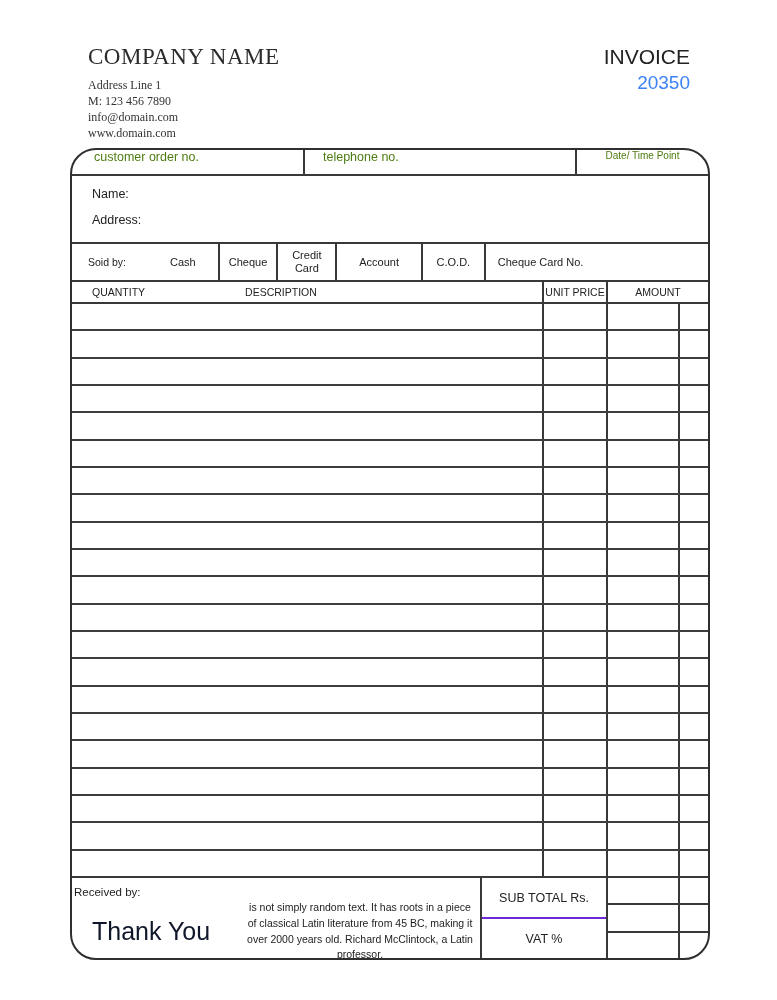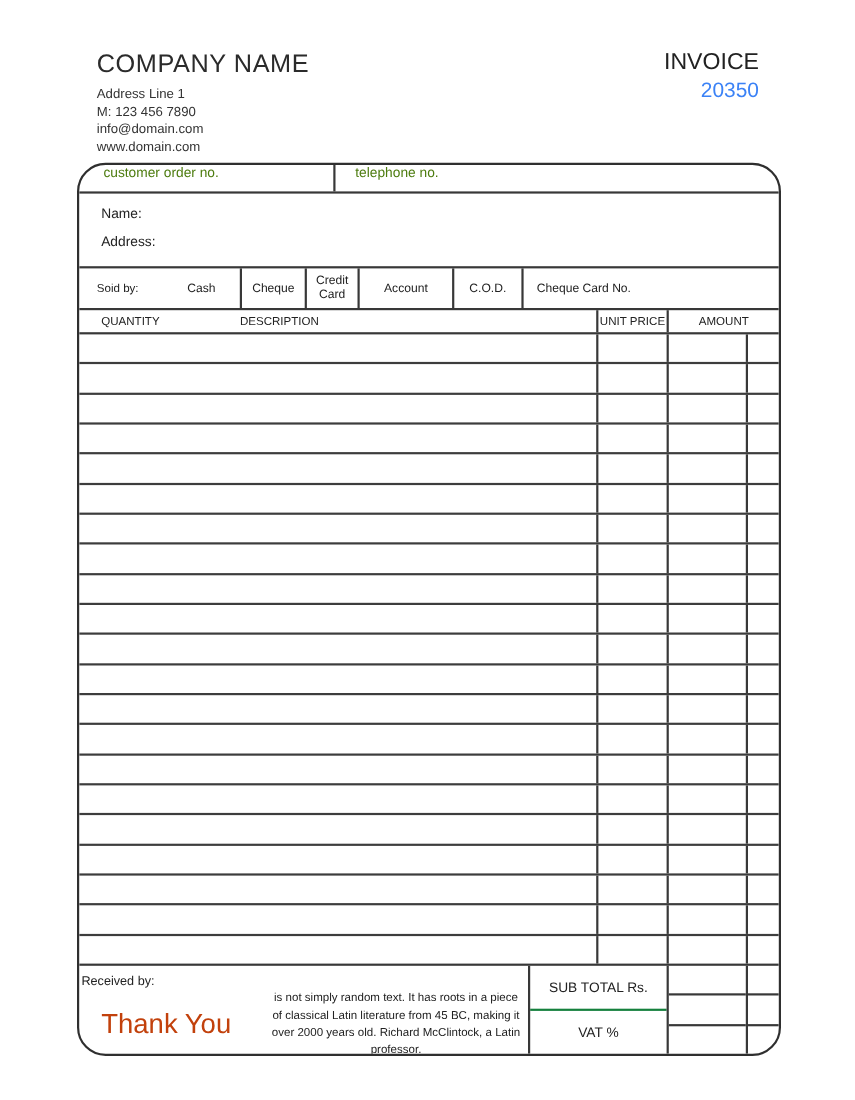--- a/index.html
+++ b/index.html
@@ -1,21 +1,21 @@
 <!DOCTYPE html>
 <html><head>
 <meta charset="utf-8">
 <style>
   * { margin:0; padding:0; box-sizing:border-box; }
   html,body { width:777px; height:1000px; background:#ffffff;
               font-family:"Liberation Sans", sans-serif; color:#222; }
   .page { position:relative; width:777px; height:1000px; background:#fff; overflow:hidden; }
 
   
-  .company-block { position:absolute; left:88px; top:44px; }
+  .company-block { position:absolute; left:88px; top:44px;font-family:Liberation Serif, serif; }
   .company-name { font-size:23px; letter-spacing:.5px; color:#2b2b2b; line-height:1.15; margin-bottom:7px; }
   .company-line { font-size:12px; color:#333; line-height:16px; }
   .invoice-block { position:absolute; right:87px; top:44px; text-align:right; }
   .invoice-title { font-size:21px; color:#222; line-height:26px; }
   .invoice-number { font-size:19px; color:#3b82f6; line-height:26px; }
 
   
   .form { position:absolute; left:70px; top:148px; width:640px; height:812px;
           border:2px solid #2f2f2f; border-radius:26px; overflow:hidden;
           display:flex; flex-direction:column; background:#fff; }
@@ -34,50 +34,50 @@
   .name-label { position:absolute; left:20px; top:11px; }
   .addr-label { position:absolute; left:20px; top:37px; }
   .name-value { position:absolute; left:70px; top:11px; }
   .addr-value { position:absolute; left:80px; top:37px; }
 
   
   .soldby-row { height:40px; display:flex; border-top:2px solid #383838; border-bottom:2px solid #383838; flex:0 0 auto; }
   .sb-cell { display:flex; align-items:center; justify-content:center; font-size:11px; text-align:center; line-height:1.15; }
   .sb-first { width:146px; justify-content:space-between; padding:0 22px 0 16px; text-align:left; }
   .sb-label { font-size:10.5px; }
-  .sb-cheque { width:59px; } .sb-credit { width:48px; padding:0 6px; }
+  .sb-cheque { width:59px; } .sb-credit { width:59px; padding:0 6px; }
   .sb-account { width:86px; } .sb-cod { width:63px; }
   .sb-chequecard { width:225px; justify-content:flex-start; padding-left:12px; font-size:11px; }
 
   
   .thead-row { height:22px; display:flex; border-bottom:2px solid #383838; flex:0 0 auto;
                font-size:10.5px; color:#222; }
   .th-desc { width:470px; display:flex; align-items:center; }
-  .th-qty-label { margin-left:20px; } .th-desc-label { margin-left:73px; }
+  .th-qty-label { margin-left:20px; } .th-desc-label { margin-left:100px; }
   .th-unit { width:64px; display:flex; align-items:center; justify-content:center; }
   .th-amount { width:102px; display:flex; align-items:center; justify-content:center; }
 
   
   .tbody { flex:1 1 auto; display:flex; flex-direction:column; }
   .body-row { flex:1 1 auto; display:flex; border-bottom:2px solid #3d3d3d; }
   .body-row:last-child { border-bottom:none; }
   .c-desc { width:470px; } .c-unit { width:64px; } .c-amt { width:72px; } .c-amt2 { width:30px; }
 
   
   .footer-row { height:82px; flex:0 0 auto; display:flex; border-top:2px solid #383838; }
   .f-left { width:410px; position:relative; border-right:2px solid #383838; }
   .received-label { position:absolute; left:2px; top:8px; font-size:11.5px; }
-  .thank-you { position:absolute; left:20px; bottom:12px; font-size:25px; color:#c2410c; }
+  .thank-you { position:absolute; left:20px; bottom:12px; font-size:25px; color:#0f172a; }
   .footer-note { position:absolute; right:6px; top:22px; width:228px; font-size:10.5px;
                  line-height:1.5; text-align:center; color:#222; }
   .f-totals { width:124px; display:flex; flex-direction:column; }
   .f-vals, .f-vals2 { display:flex; flex-direction:column; }
   .f-vals { width:72px; } .f-vals2 { width:30px; }
   .t-row { flex:1 1 auto; display:flex; align-items:center; justify-content:center;
-           font-size:12.5px; border-bottom:2px solid #15803d; }
+           font-size:12.5px; border-bottom:2px solid #6d28d9; }
   .t-row:last-child { border-bottom:none; }
   .v-cell { flex:1 1 auto; border-bottom:2px solid #383838; }
   .v-cell:last-child { border-bottom:none; }
   .f-vals, .f-vals2 { border-left:2px solid #383838; }
 </style>
 </head>
 <body>
 
 <div class="page">
 
@@ -96,20 +96,23 @@
 
   <div class="form">
 
     <div class="order-row">
       <div class="order-cell oc-order cell">
         <span>customer order no.</span>
       </div>
       <div class="order-cell oc-phone cell">
         <span>telephone no.</span>
       </div>
+      <div class="order-cell oc-date cell">
+        <span>Date/ Time Point</span>
+      </div>
     </div>
 
     <div class="name-section">
       <span class="name-label">Name:</span>
       <span class="name-value"></span>
       <span class="addr-label">Address:</span>
       <span class="addr-value"></span>
     </div>
 
     <div class="soldby-row">

